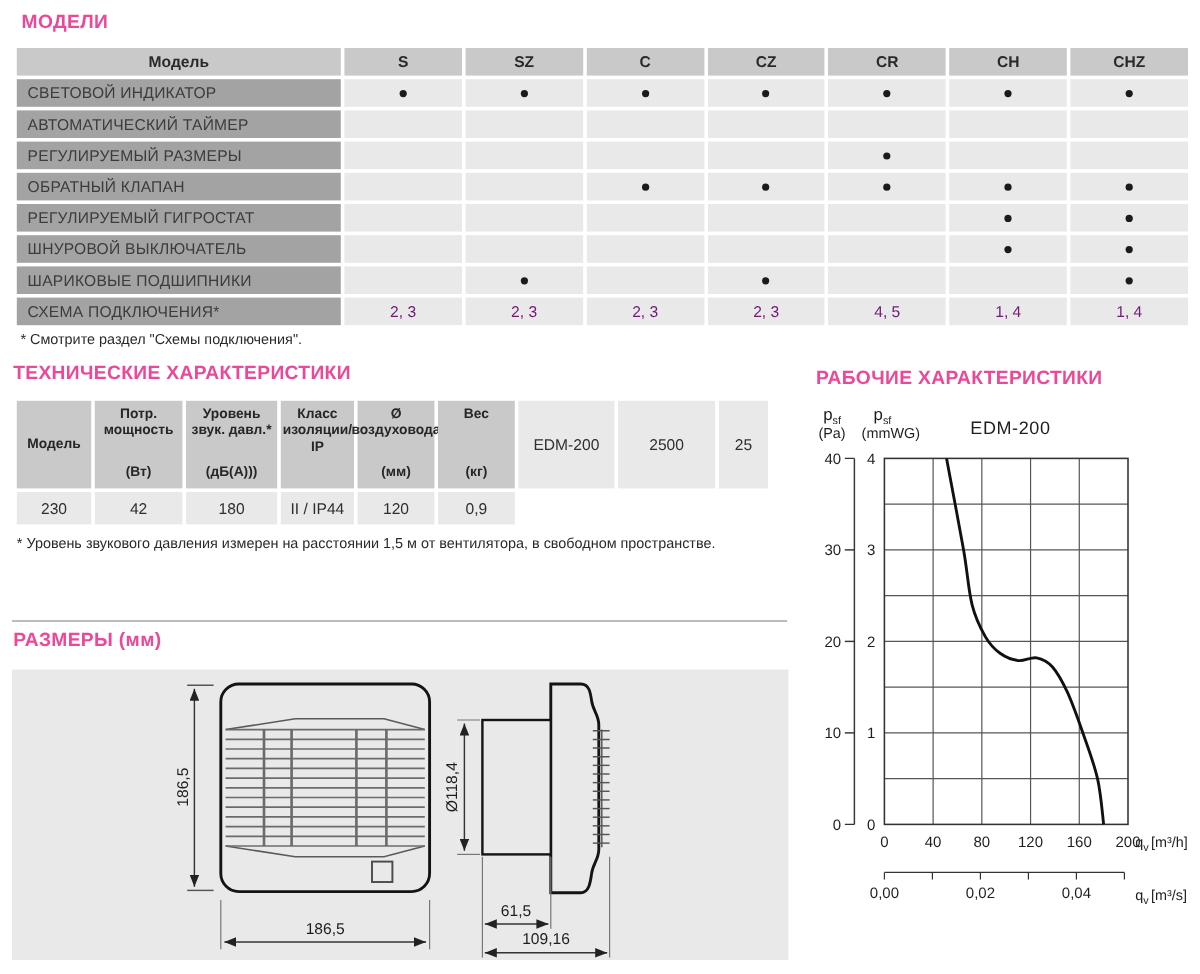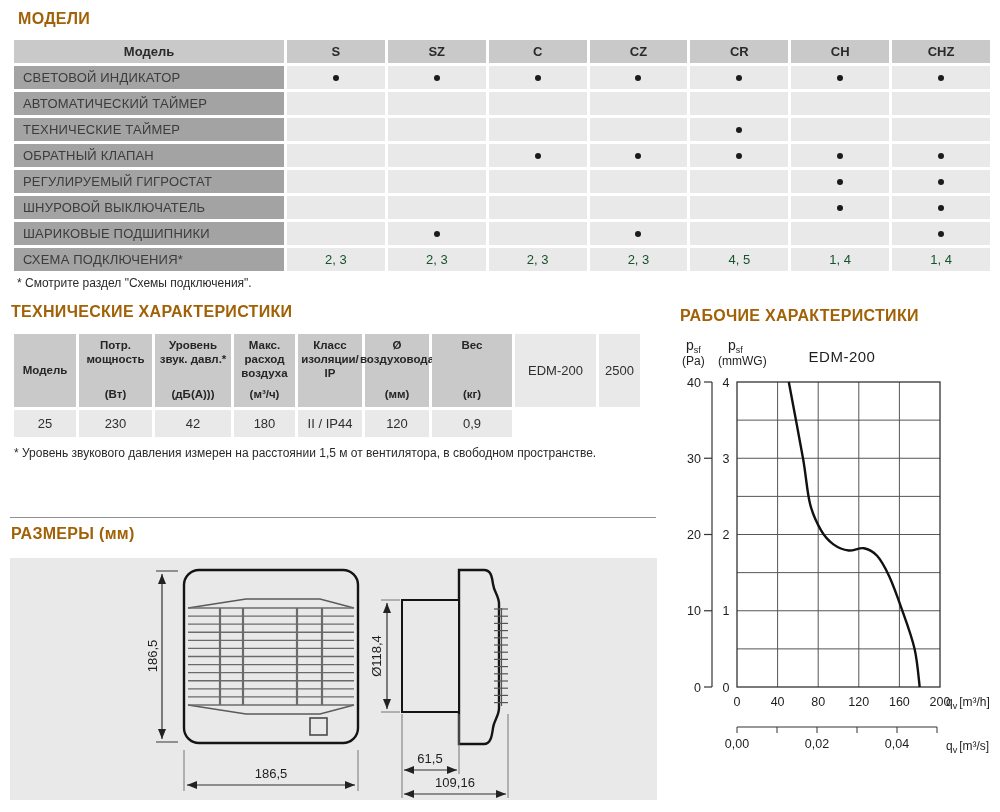--- a/index.html
+++ b/index.html
@@ -1,29 +1,29 @@
 <!DOCTYPE html>
 <html><head>
 <meta charset="utf-8">
 <style>
   html,body{margin:0;padding:0;}
   body{width:1000px;height:812px;background:#fff;position:relative;overflow:hidden;
        font-family:"Liberation Sans",sans-serif;color:#222;}
   .abs{position:absolute;}
-  .sec-title{font-size:16px;font-weight:bold;color:#a16207;letter-spacing:.3px;}
+  .sec-title{font-size:16px;font-weight:bold;color:#ec4899;letter-spacing:.3px;}
 
   
   #models-table{left:14px;top:40px;width:976px;display:grid;
      grid-template-columns:270px repeat(7,1fr);grid-auto-rows:23px;gap:3px;}
   .mh{background:#c9c9c9;display:flex;align-items:center;justify-content:center;
       font-weight:bold;font-size:13px;color:#2a2a2a;}
   .ml{background:#a3a3a3;display:flex;align-items:center;padding-left:9px;
       font-size:13px;color:#3c3c3c;letter-spacing:.2px;white-space:nowrap;}
   .mc{background:#e9e9e9;display:flex;align-items:center;justify-content:center;
-      font-size:13px;color:#14532d;}
+      font-size:13px;color:#701a75;}
   .dot{width:6px;height:6px;border-radius:50%;background:#1b1b1b;}
   .fnote{font-size:12px;color:#2a2a2a;}
 
   
   #tech-table{left:14px;top:334px;width:626px;display:grid;
      grid-template-columns:62px 73px 76px 61px 64px 64px 80px 81px 41px;
      grid-template-rows:73px 27px;gap:3px;}
   .th{background:#c9c9c9;font-weight:bold;font-size:11.5px;color:#262626;
       display:flex;flex-direction:column;justify-content:space-between;align-items:center;
       text-align:center;padding:5px 2px 5px;line-height:1.2;}
@@ -78,21 +78,21 @@
       <div class="dot"></div>
     </div>
     <div class="ml">АВТОМАТИЧЕСКИЙ ТАЙМЕР</div>
     <div class="mc"></div>
     <div class="mc"></div>
     <div class="mc"></div>
     <div class="mc"></div>
     <div class="mc"></div>
     <div class="mc"></div>
     <div class="mc"></div>
-    <div class="ml">ТЕХНИЧЕСКИЕ ТАЙМЕР</div>
+    <div class="ml">РЕГУЛИРУЕМЫЙ РАЗМЕРЫ</div>
     <div class="mc"></div>
     <div class="mc"></div>
     <div class="mc"></div>
     <div class="mc"></div>
     <div class="mc">
       <div class="dot"></div>
     </div>
     <div class="mc"></div>
     <div class="mc"></div>
     <div class="ml">ОБРАТНЫЙ КЛАПАН</div>
@@ -170,24 +170,20 @@
       <span>Модель</span>
       <span></span>
     </div>
     <div class="th">
       <span>Потр. мощность</span>
       <span>(Вт)</span>
     </div>
     <div class="th">
       <span>Уровень звук. давл.*</span>
       <span>(дБ(А)))</span>
-    </div>
-    <div class="th">
-      <span>Макс. расход воздуха</span>
-      <span>(м³/ч)</span>
     </div>
     <div class="th">
       <span>Класс изоляции/ IP</span>
       <span></span>
     </div>
     <div class="th">
       <span>Ø воздуховода</span>
       <span>(мм)</span>
     </div>
     <div class="th">

